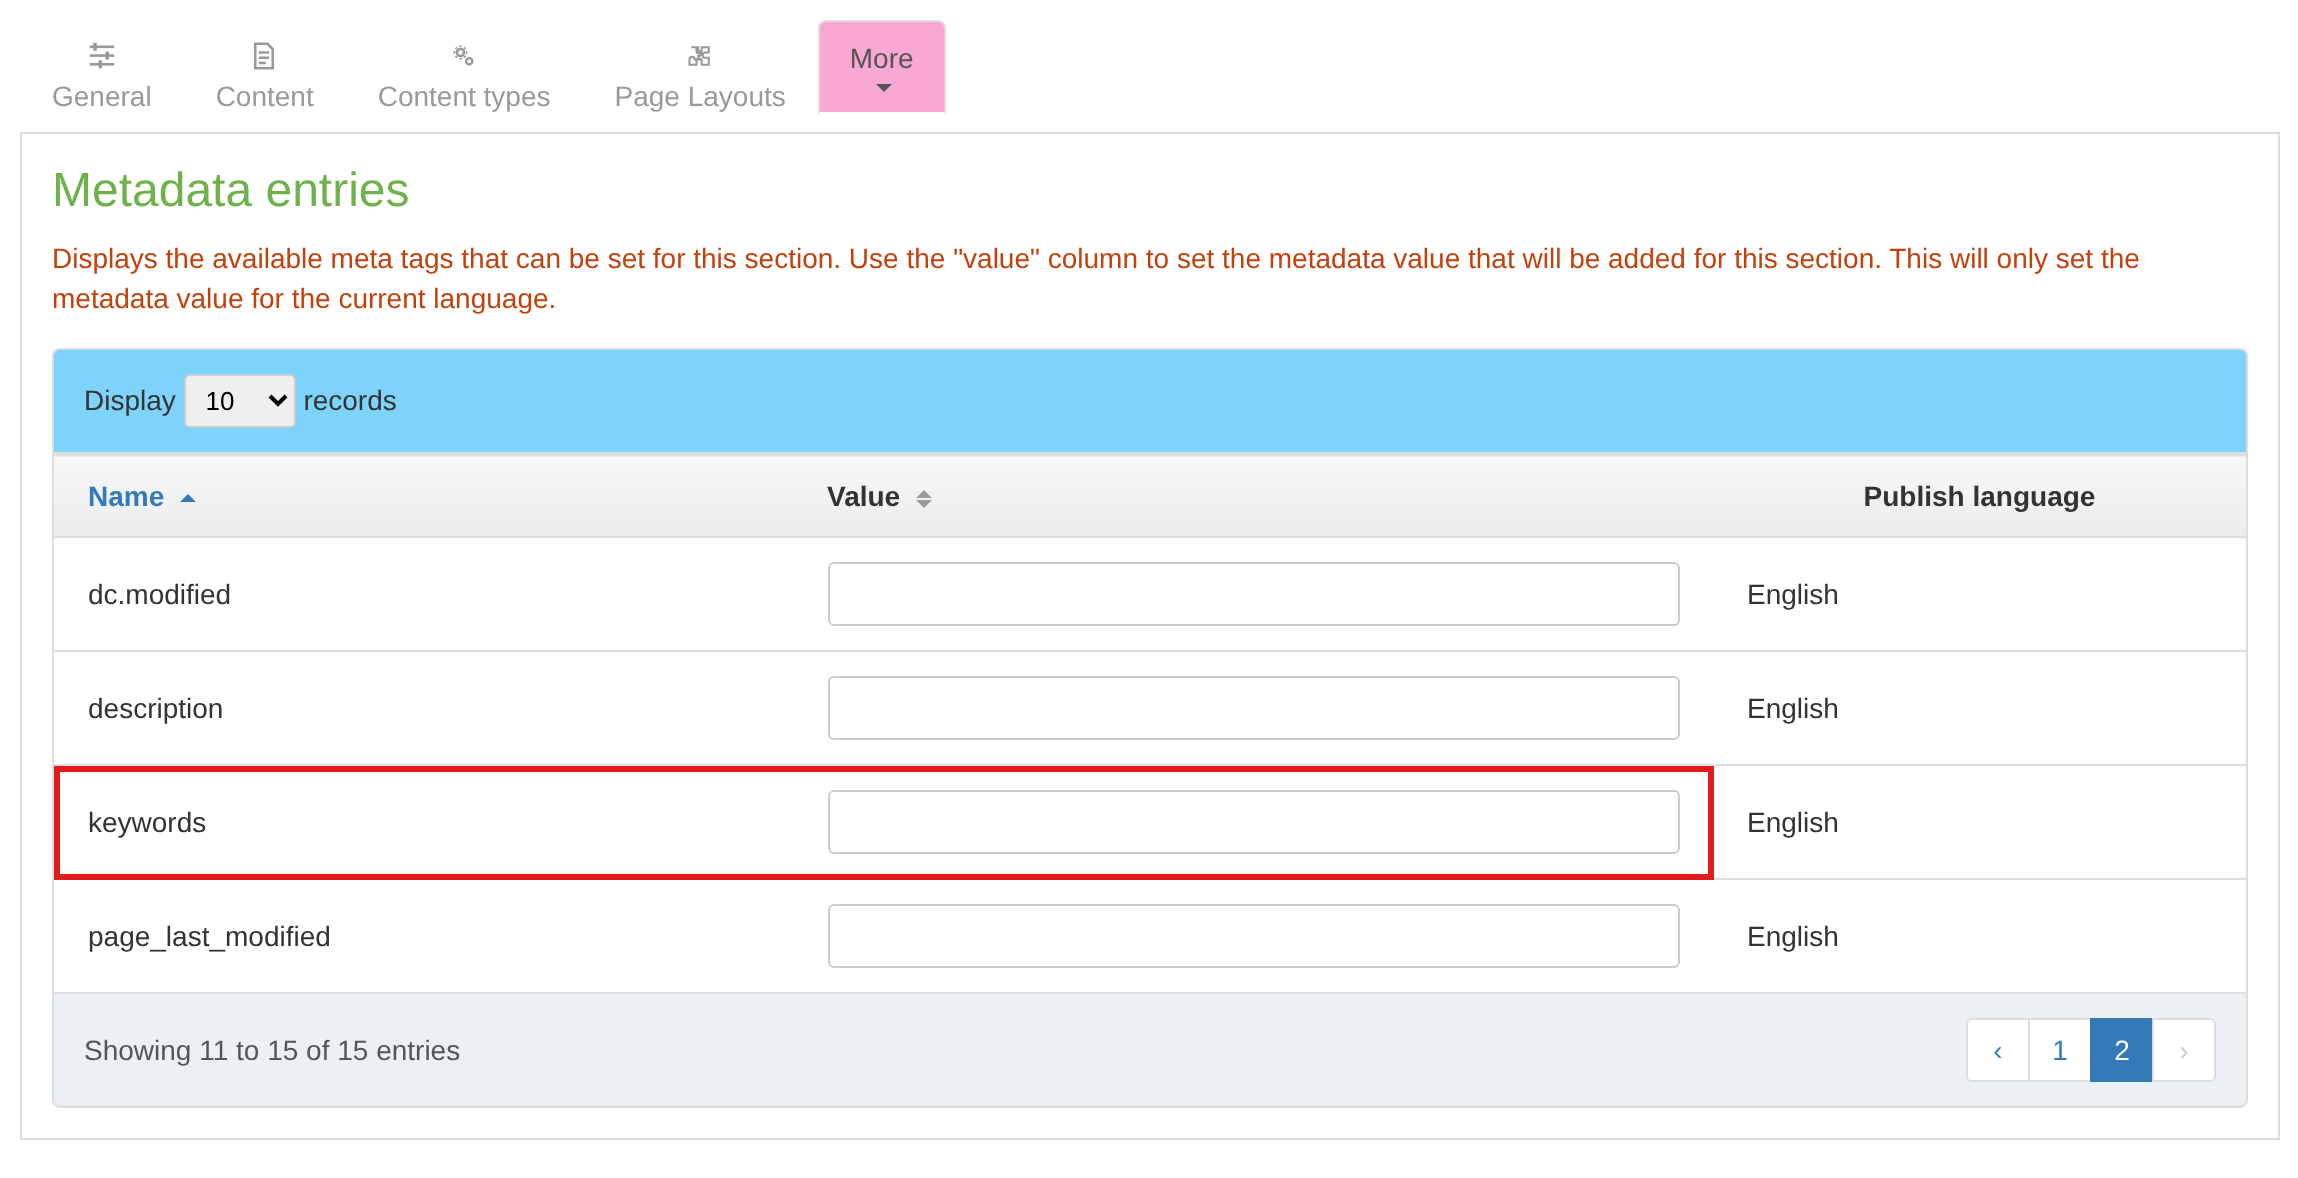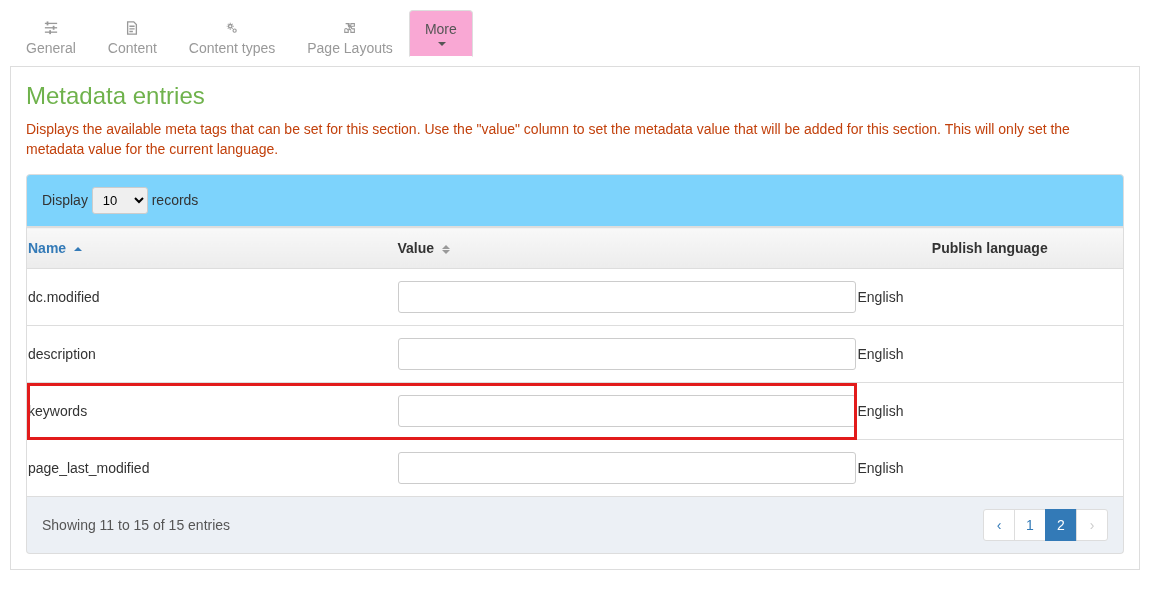--- a/index.html
+++ b/index.html
@@ -10,21 +10,21 @@
 .nav-tabs li a { display: flex; align-items: center; padding: 10px 15px; color: #999; text-decoration: none; border: 1px solid transparent; border-radius: 4px 4px 0 0; gap: 5px; flex-direction: column; }
 .nav-tabs li.active a { color: #555; background: #f9a8d4; border-color: #ddd #ddd #fff; }
 .tab-content { border: 1px solid #ddd; border-top: none; padding: 15px; }
 h2.green { color: #6fb24c; font-size: 24px; font-weight: 500; margin-bottom: 10px; }
 p.desc { color: #c2410c; margin-bottom: 15px; line-height: 1.4; }
 .table-controls { background: #7dd3fc; border: 1px solid #ddd; border-radius: 4px 4px 0 0; padding: 12px 15px; display: flex; justify-content: space-between; align-items: center; }
 .table-controls label { font-weight: normal; color: #333; }
 .table-controls select, .table-controls input[type=text] { padding: 4px 6px; border: 1px solid #ccc; border-radius: 3px; font-size: 13px; }
 .table-controls input[type=text] { width: 180px; height: 28px; }
 table { width: 100%; border-collapse: collapse; border-left: 1px solid #ddd; border-right: 1px solid #ddd; }
-th, td { padding: 12px 1px; text-align: left; border-bottom: 1px solid #ddd; vertical-align: middle; margin-top: 32px; }
+th, td { padding: 12px 17px; text-align: left; border-bottom: 1px solid #ddd; vertical-align: middle; margin-top: 32px; }
 th { background: linear-gradient(#f8f8f8, #ececec); font-weight: bold; color: #333; border-top: 1px solid #ddd; }
 th.sorted { color: #337ab7; }
 td { color: #333; }
 td input[type=text] { width: 100%; padding: 6px 10px; border: 1px solid #ccc; border-radius: 3px; font-size: 14px; height: 32px; }
 .table-footer { background: #ecf0f5; border: 1px solid #ddd; border-top: none; border-radius: 0 0 4px 4px; padding: 12px 15px; display: flex; justify-content: space-between; align-items: center; }
 .pagination { display: flex; list-style: none; gap: 0; }
 .pagination li a { display: flex; align-items: center; justify-content: center; min-width: 32px; height: 32px; padding: 0 8px; border: 1px solid #ddd; background: #fff; color: #337ab7; text-decoration: none; margin-left: -1px; }
 .pagination li:first-child a { border-radius: 3px 0 0 3px; }
 .pagination li:last-child a { border-radius: 0 3px 3px 0; }
 .pagination li.active a { background: #337ab7; border-color: #337ab7; color: #fff; }

